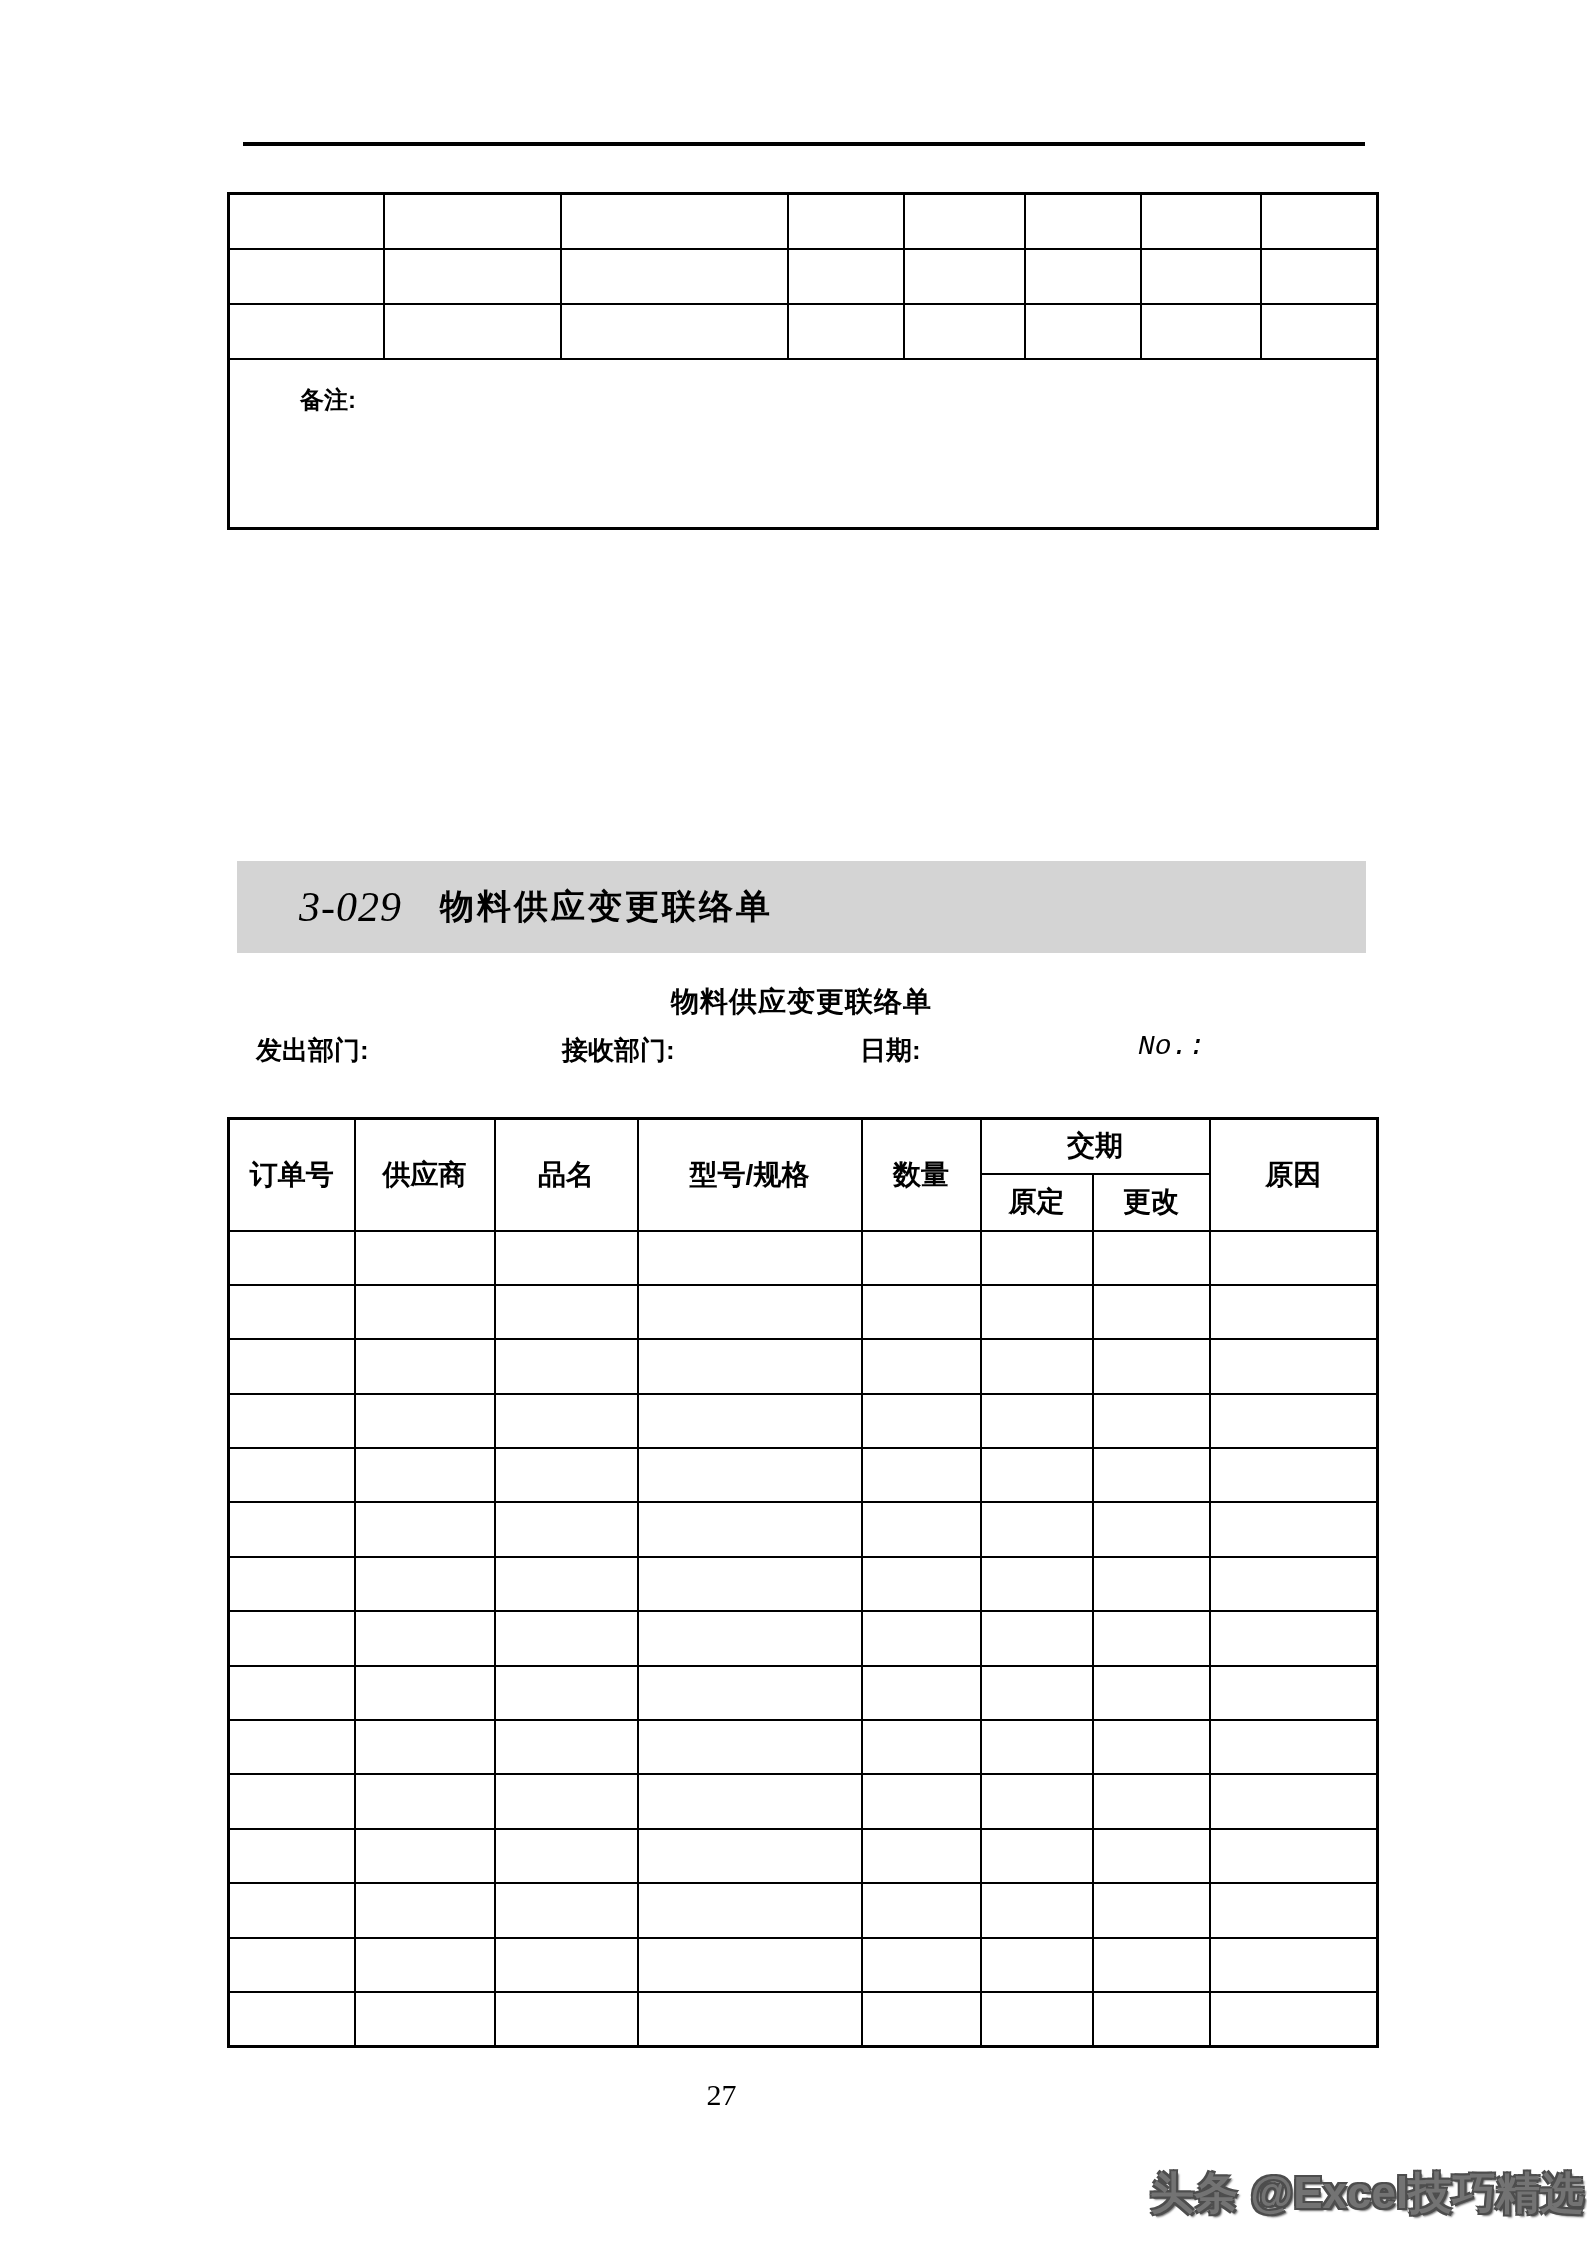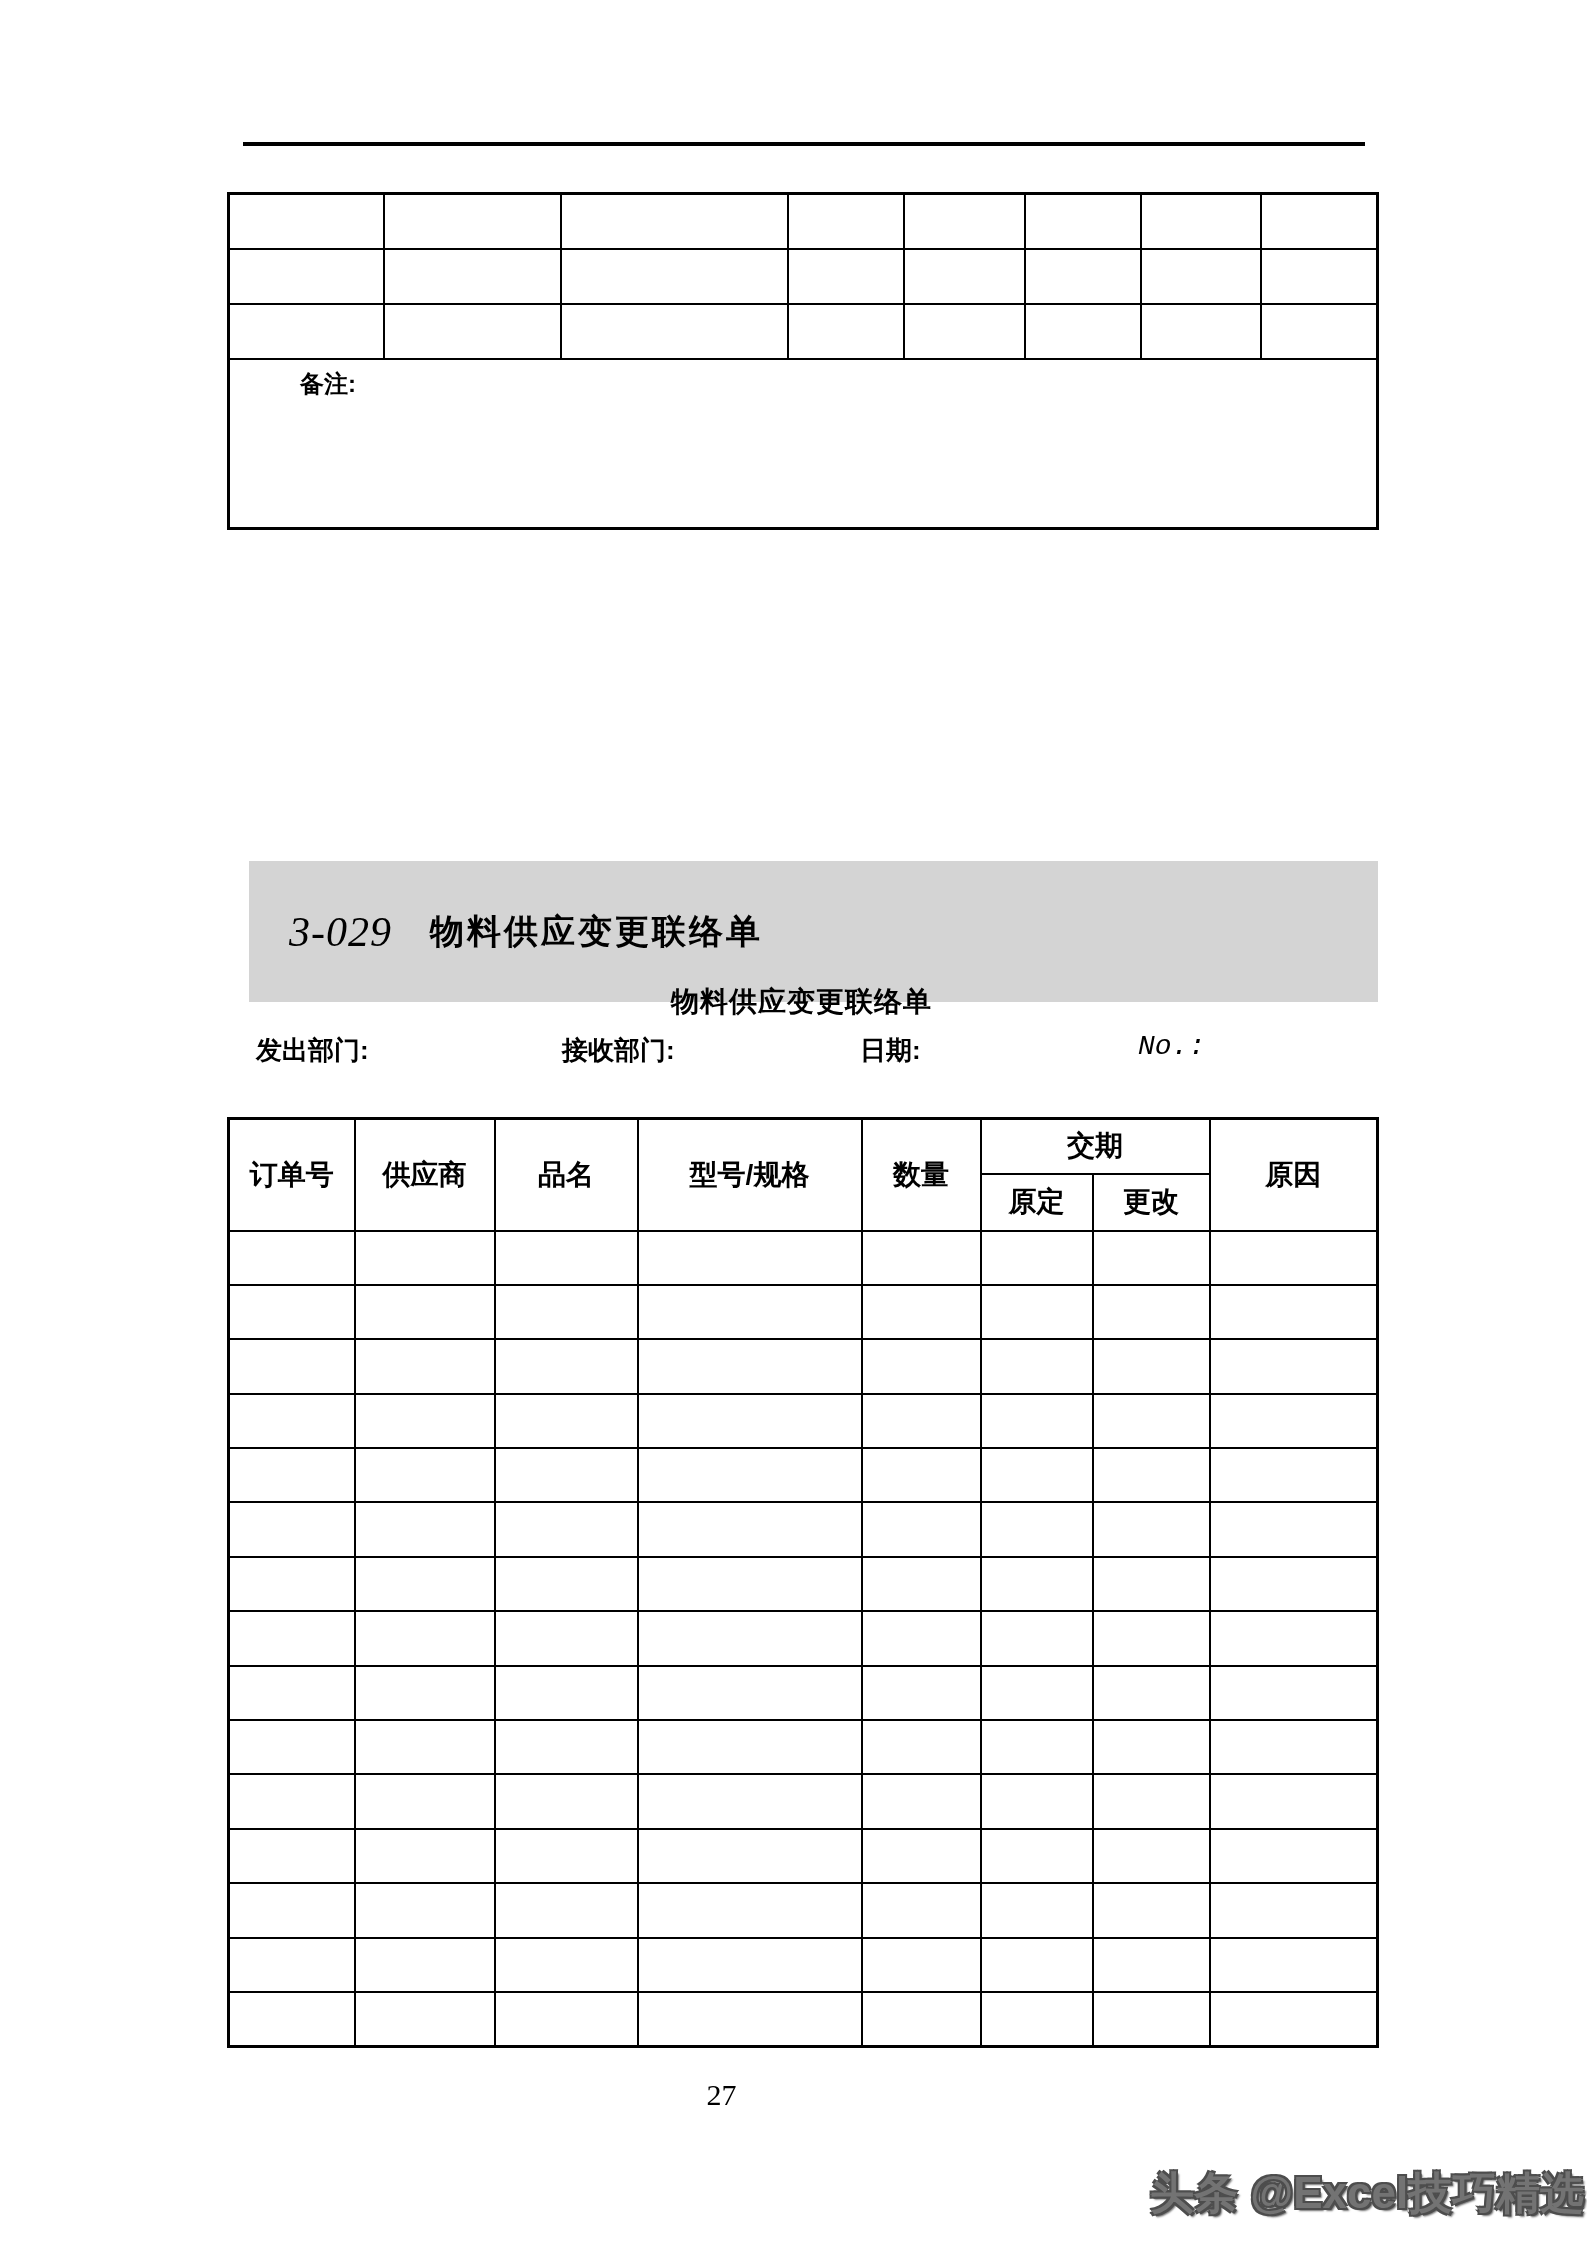--- a/index.html
+++ b/index.html
@@ -34,35 +34,35 @@
     overflow:hidden;
   }
 
   
   .top{ left:227px; top:192px; width:1149px; }
   .toprows tr{ height:55.3px; }
   .remarks-row{ height:169px; }
   .remarks-row td{
     vertical-align:top;
     text-align:left;
-    padding:8px 0 0 70px;
+    padding:24px 0 0 70px;
     font-weight:bold;
     font-size:24px;
   }
 
   
   .band{
     position:absolute;
-    left:249px; top:861px;
-    width:1129px; height:141px;
+    left:237px; top:861px;
+    width:1129px; height:92px;
     background:#d4d4d4;
     display:flex;
     align-items:center;
     box-sizing:border-box;
-    padding-left:40px;
+    padding-left:62px;
   }
   .band .code{
     font-family:"Liberation Serif",serif;
     font-style:italic;
     font-size:42px;
     letter-spacing:1px;
   }
   .band .bandtitle{
     margin-left:38px;
     font-weight:bold;

